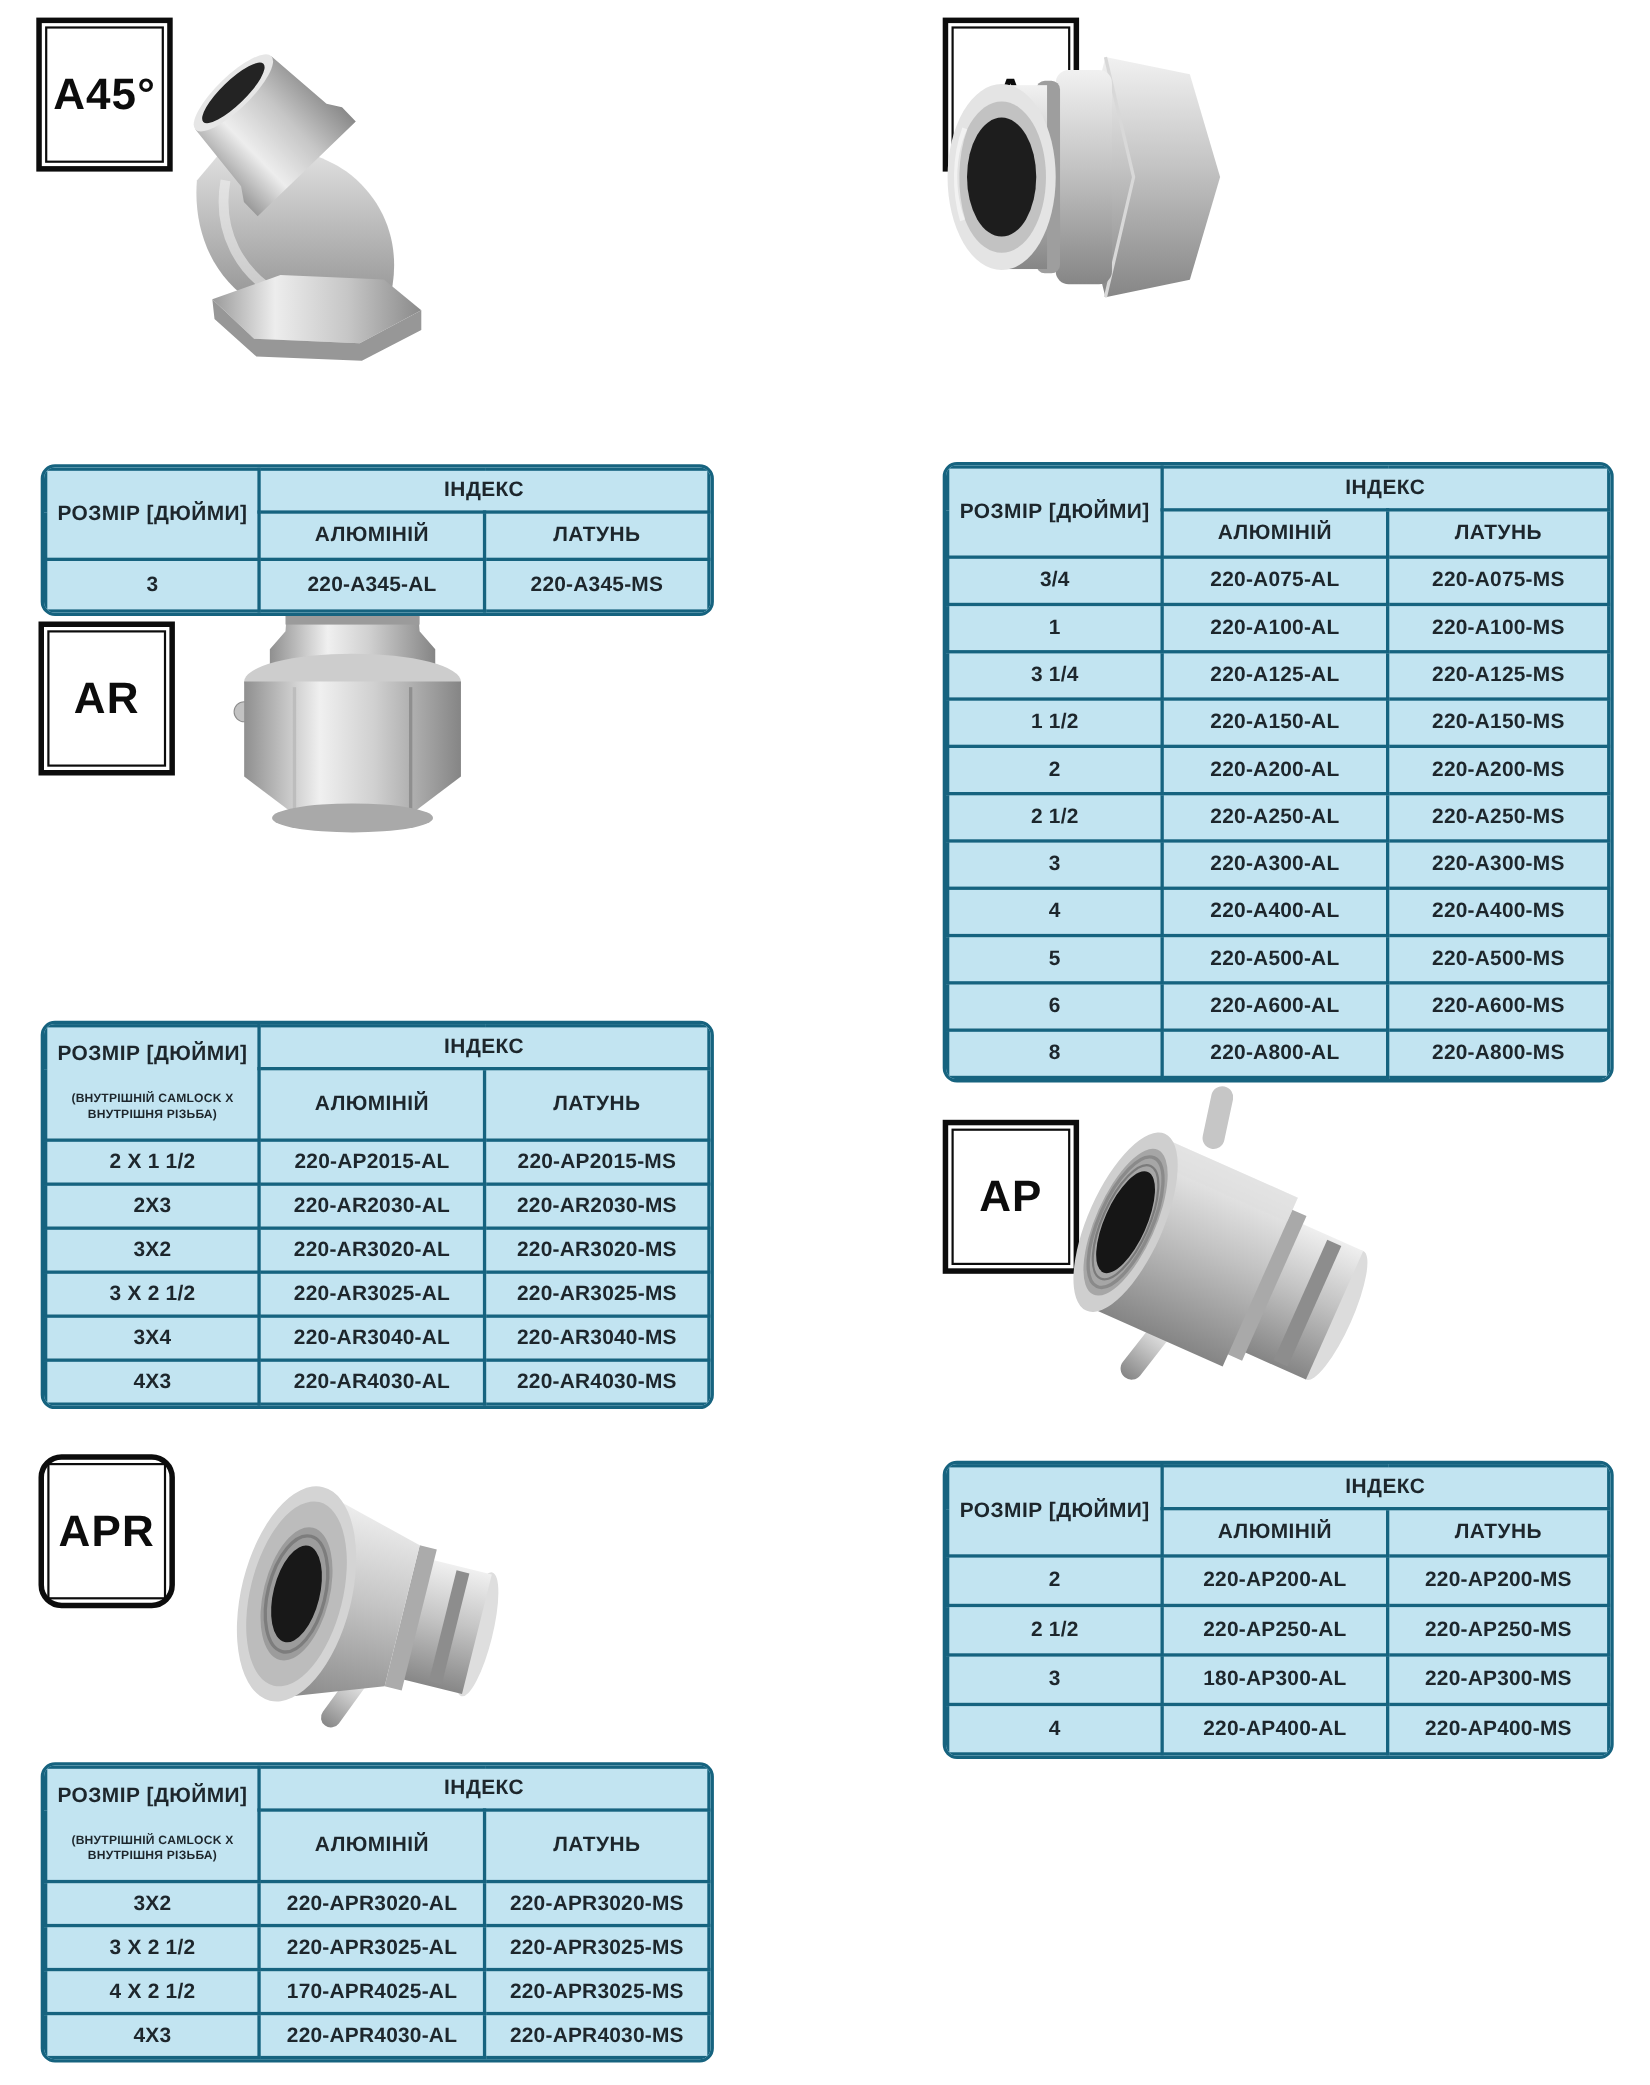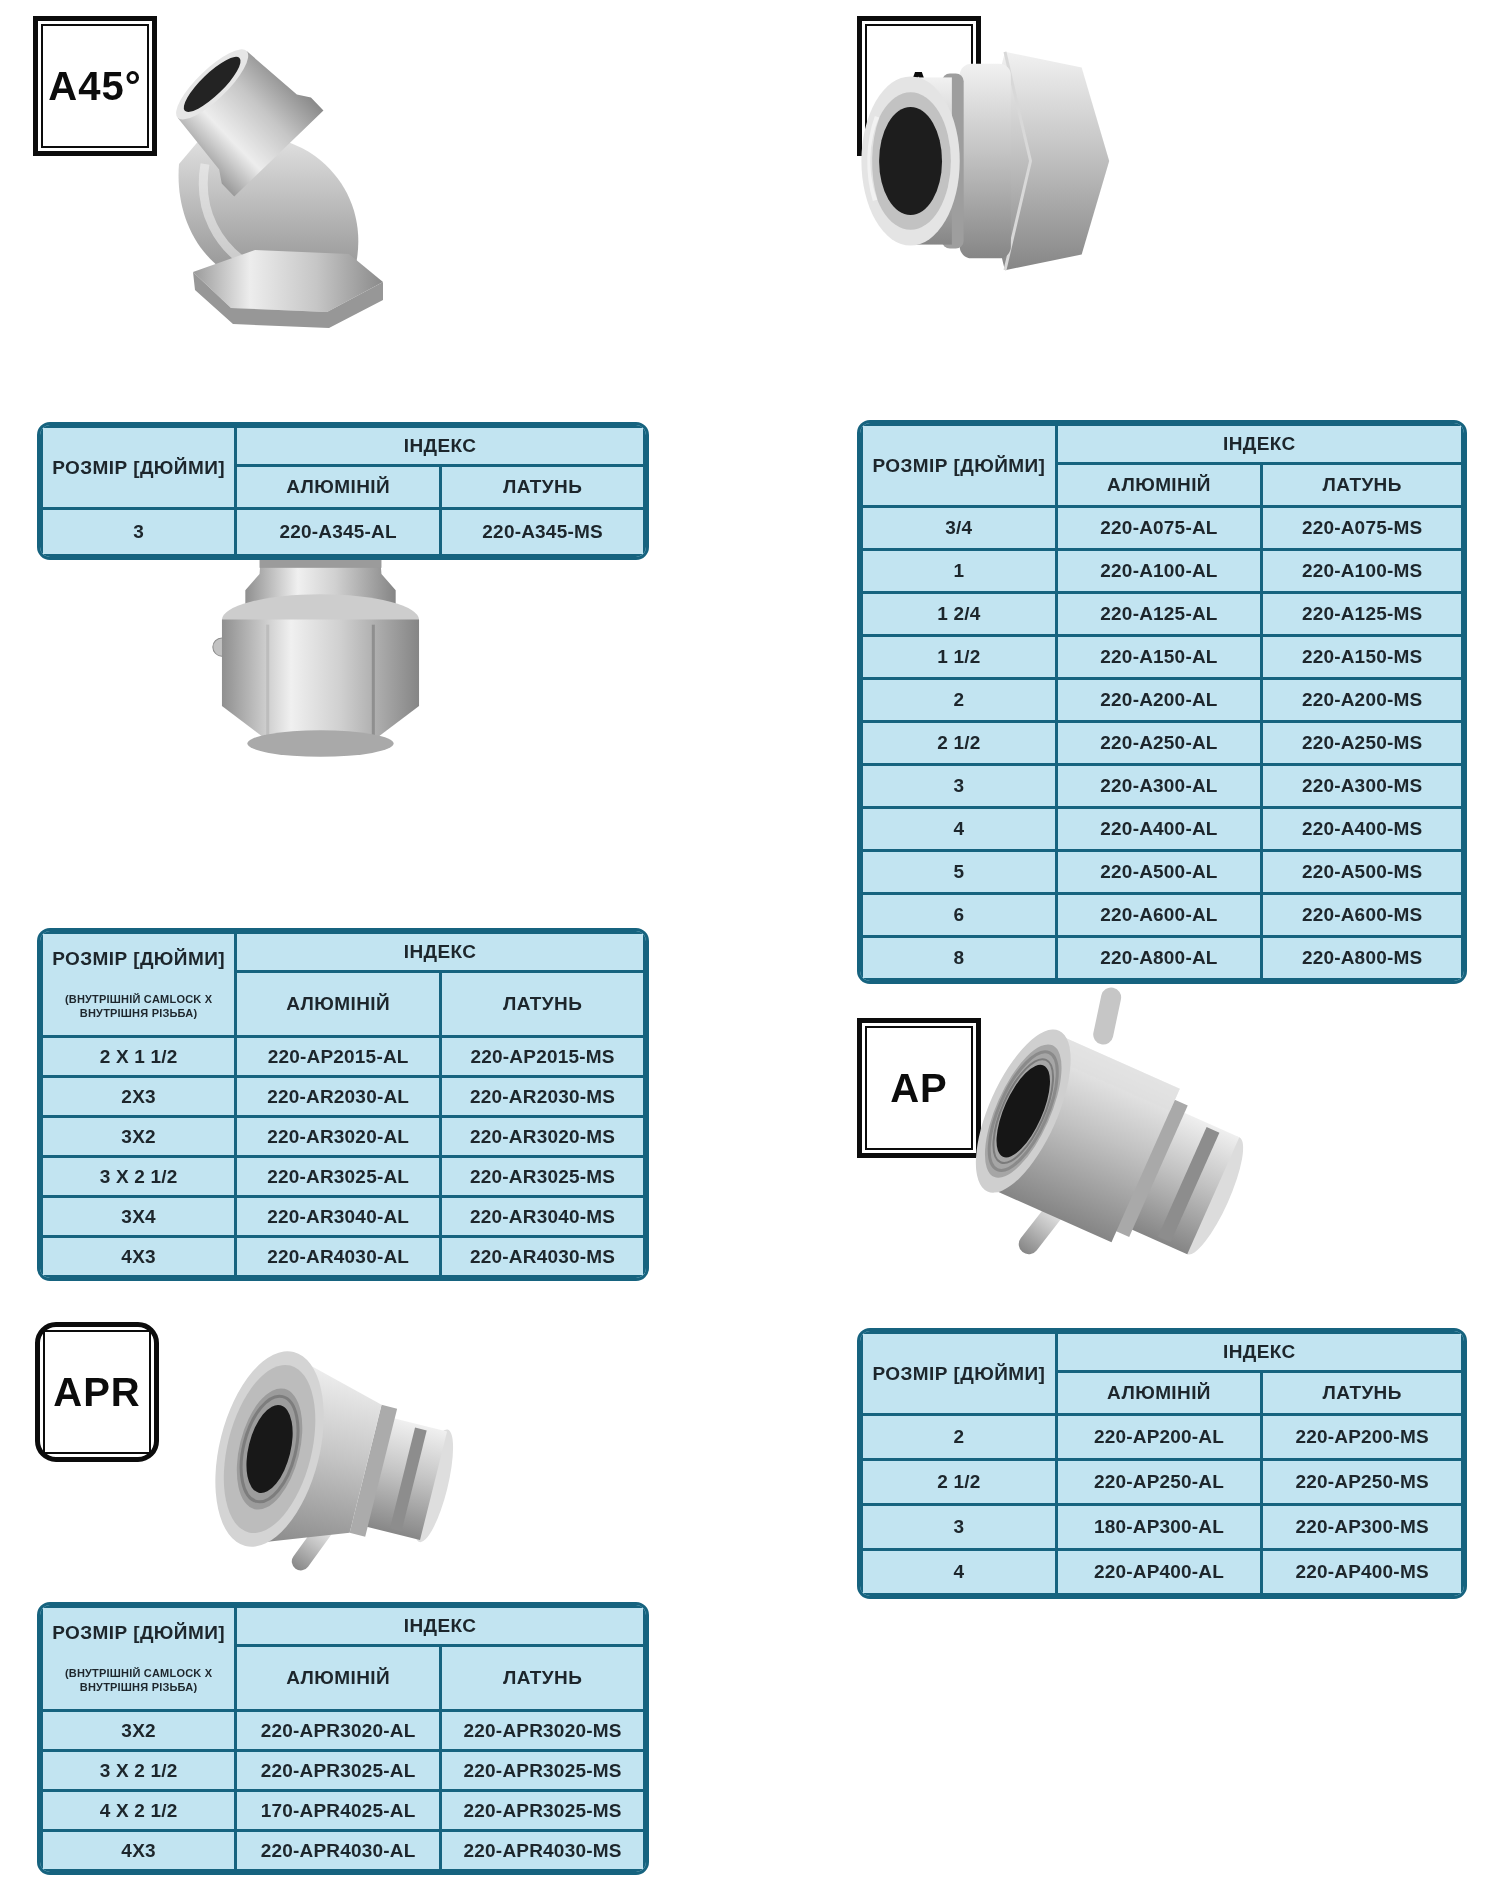--- a/index.html
+++ b/index.html
@@ -58,20 +58,23 @@
 </head>
 <body>
 
 <div id="page">
 
   <div class="tag-box" id="tag-a45">
     <span>A45°</span>
   </div>
   <div class="tag-box" id="tag-a">
     <span>A</span>
+  </div>
+  <div class="tag-box" id="tag-ar">
+    <span>AR</span>
   </div>
   <div class="tag-box" id="tag-ap">
     <span>AP</span>
   </div>
   <div class="tag-box" id="tag-apr">
     <span>APR</span>
   </div>
 
   <svg class="photo" id="ph-a45" width="265" height="320" viewBox="0 0 265 320">
     <defs>
@@ -240,21 +243,21 @@
             <td>3/4</td>
             <td>220-A075-AL</td>
             <td>220-A075-MS</td>
           </tr>
           <tr>
             <td>1</td>
             <td>220-A100-AL</td>
             <td>220-A100-MS</td>
           </tr>
           <tr>
-            <td>1 2/4</td>
+            <td>3 1/4</td>
             <td>220-A125-AL</td>
             <td>220-A125-MS</td>
           </tr>
           <tr>
             <td>1 1/2</td>
             <td>220-A150-AL</td>
             <td>220-A150-MS</td>
           </tr>
           <tr>
             <td>2</td>

